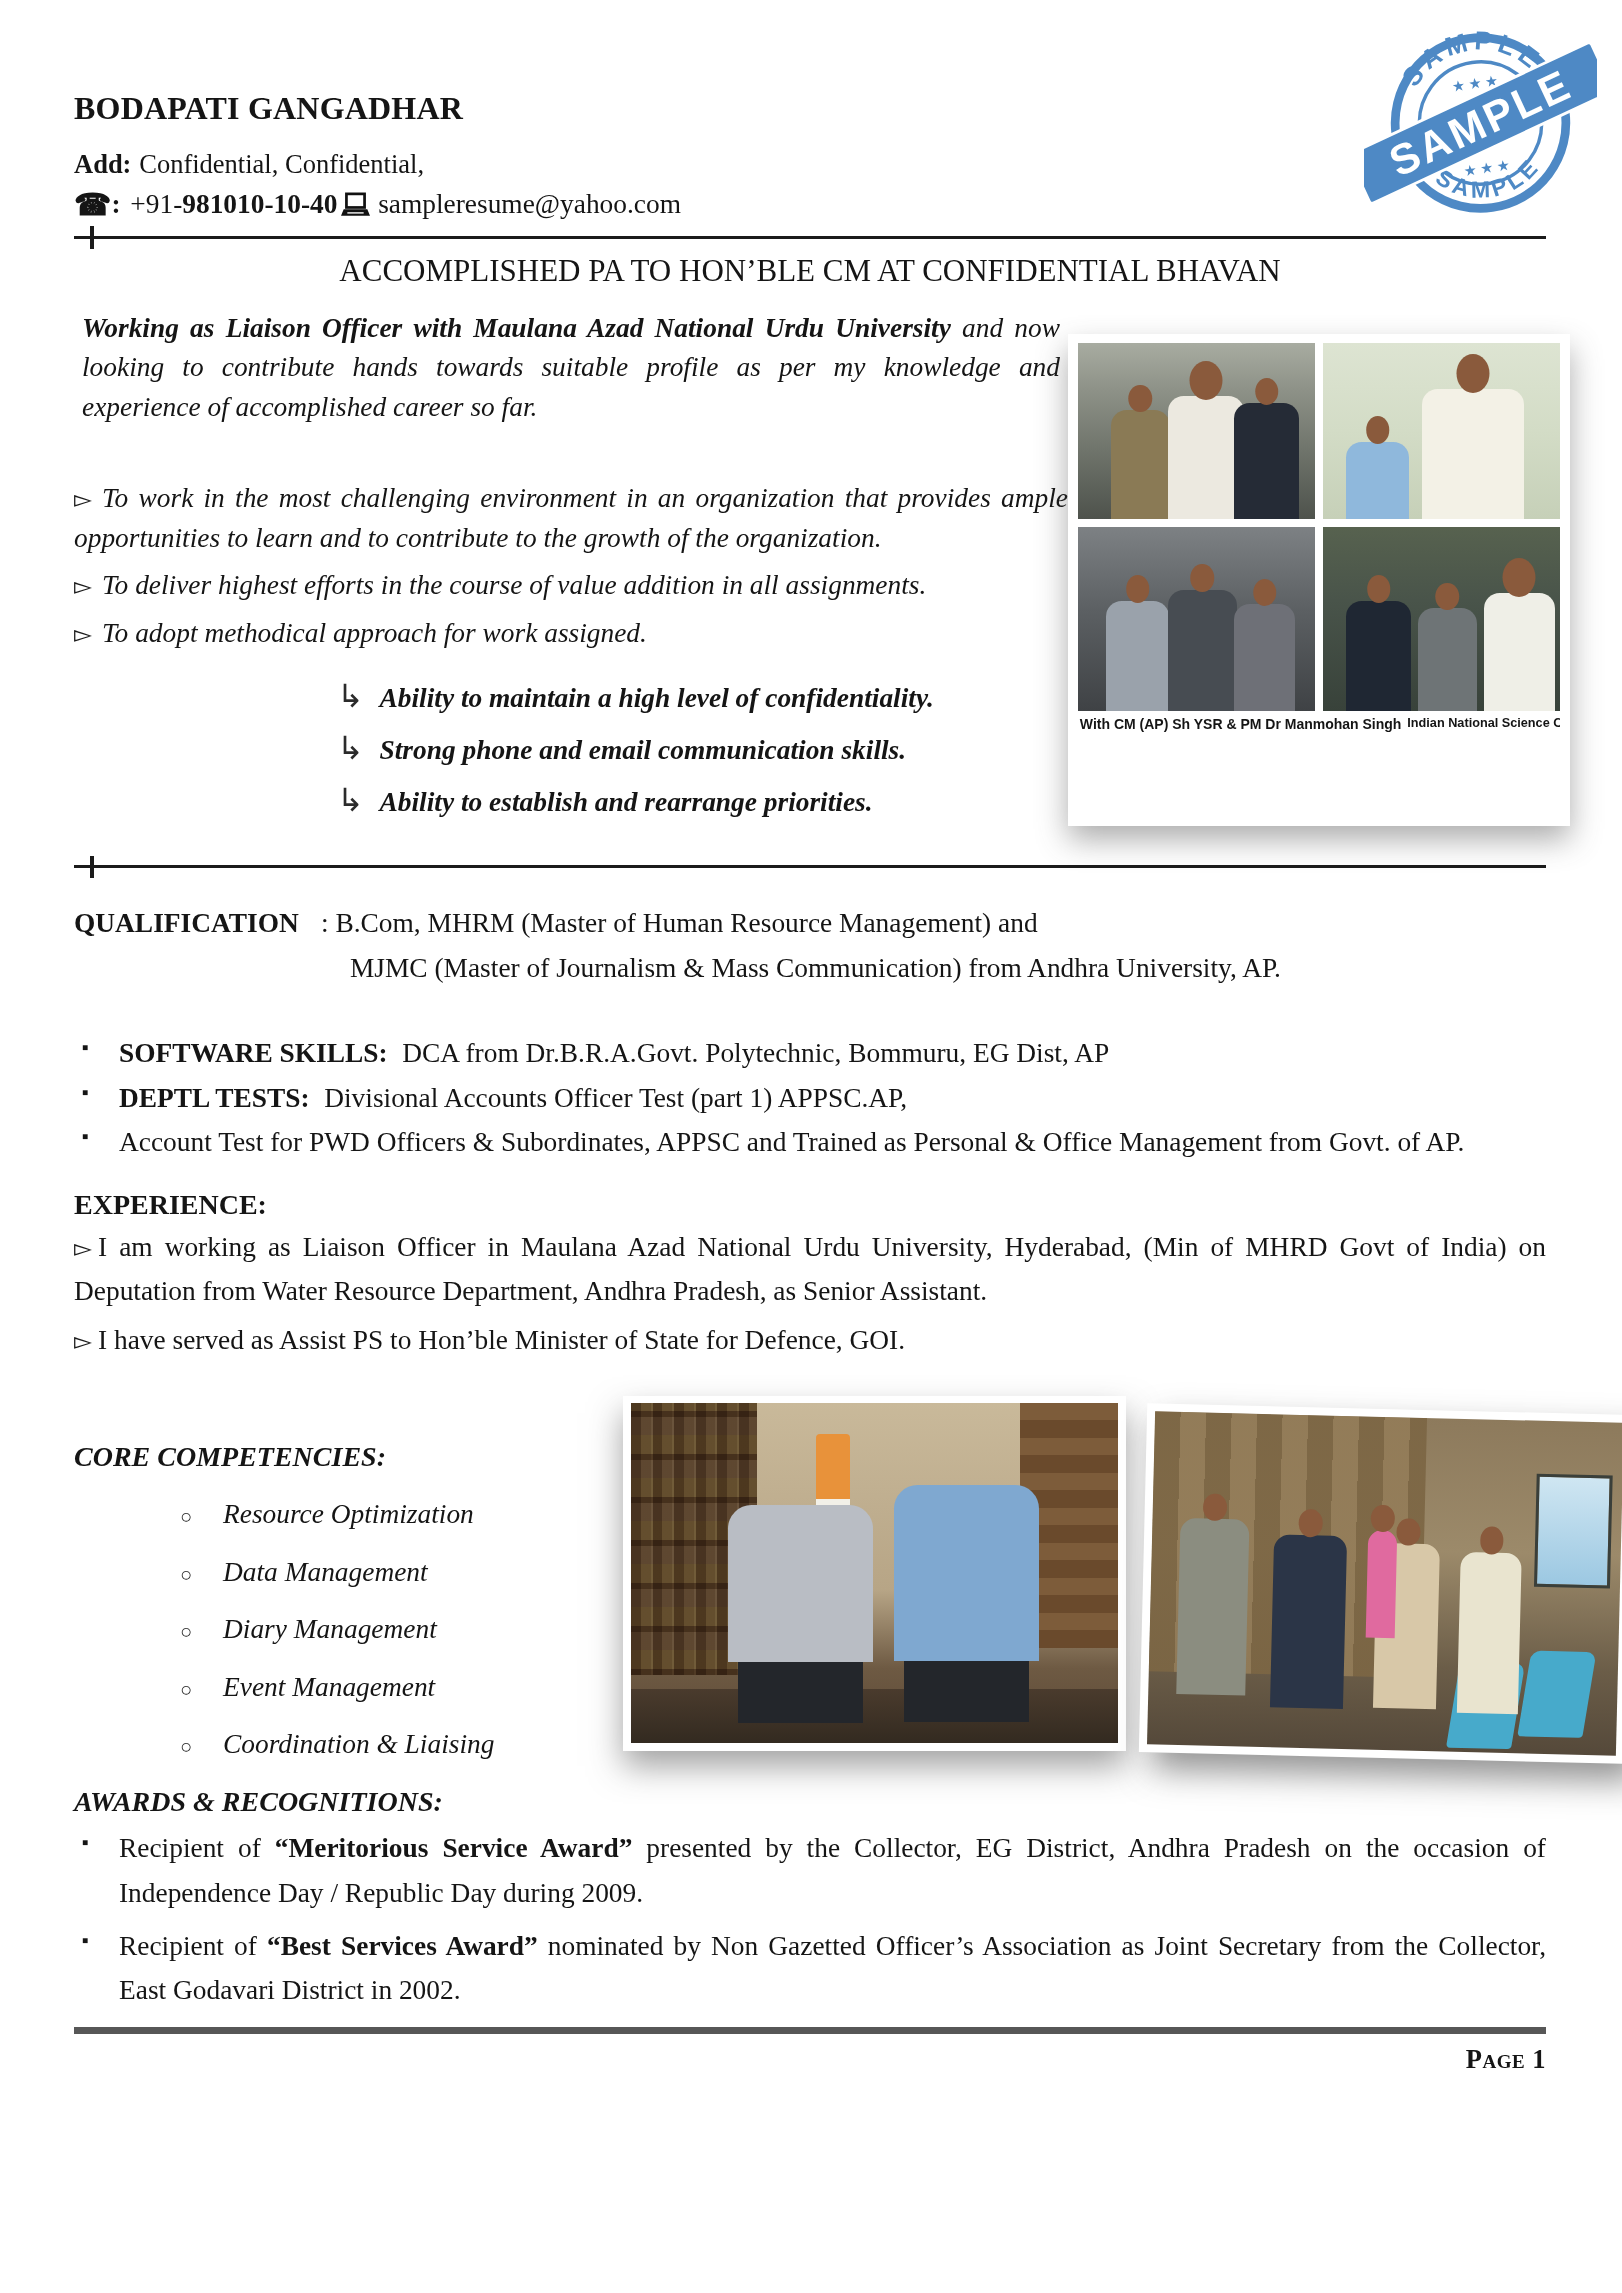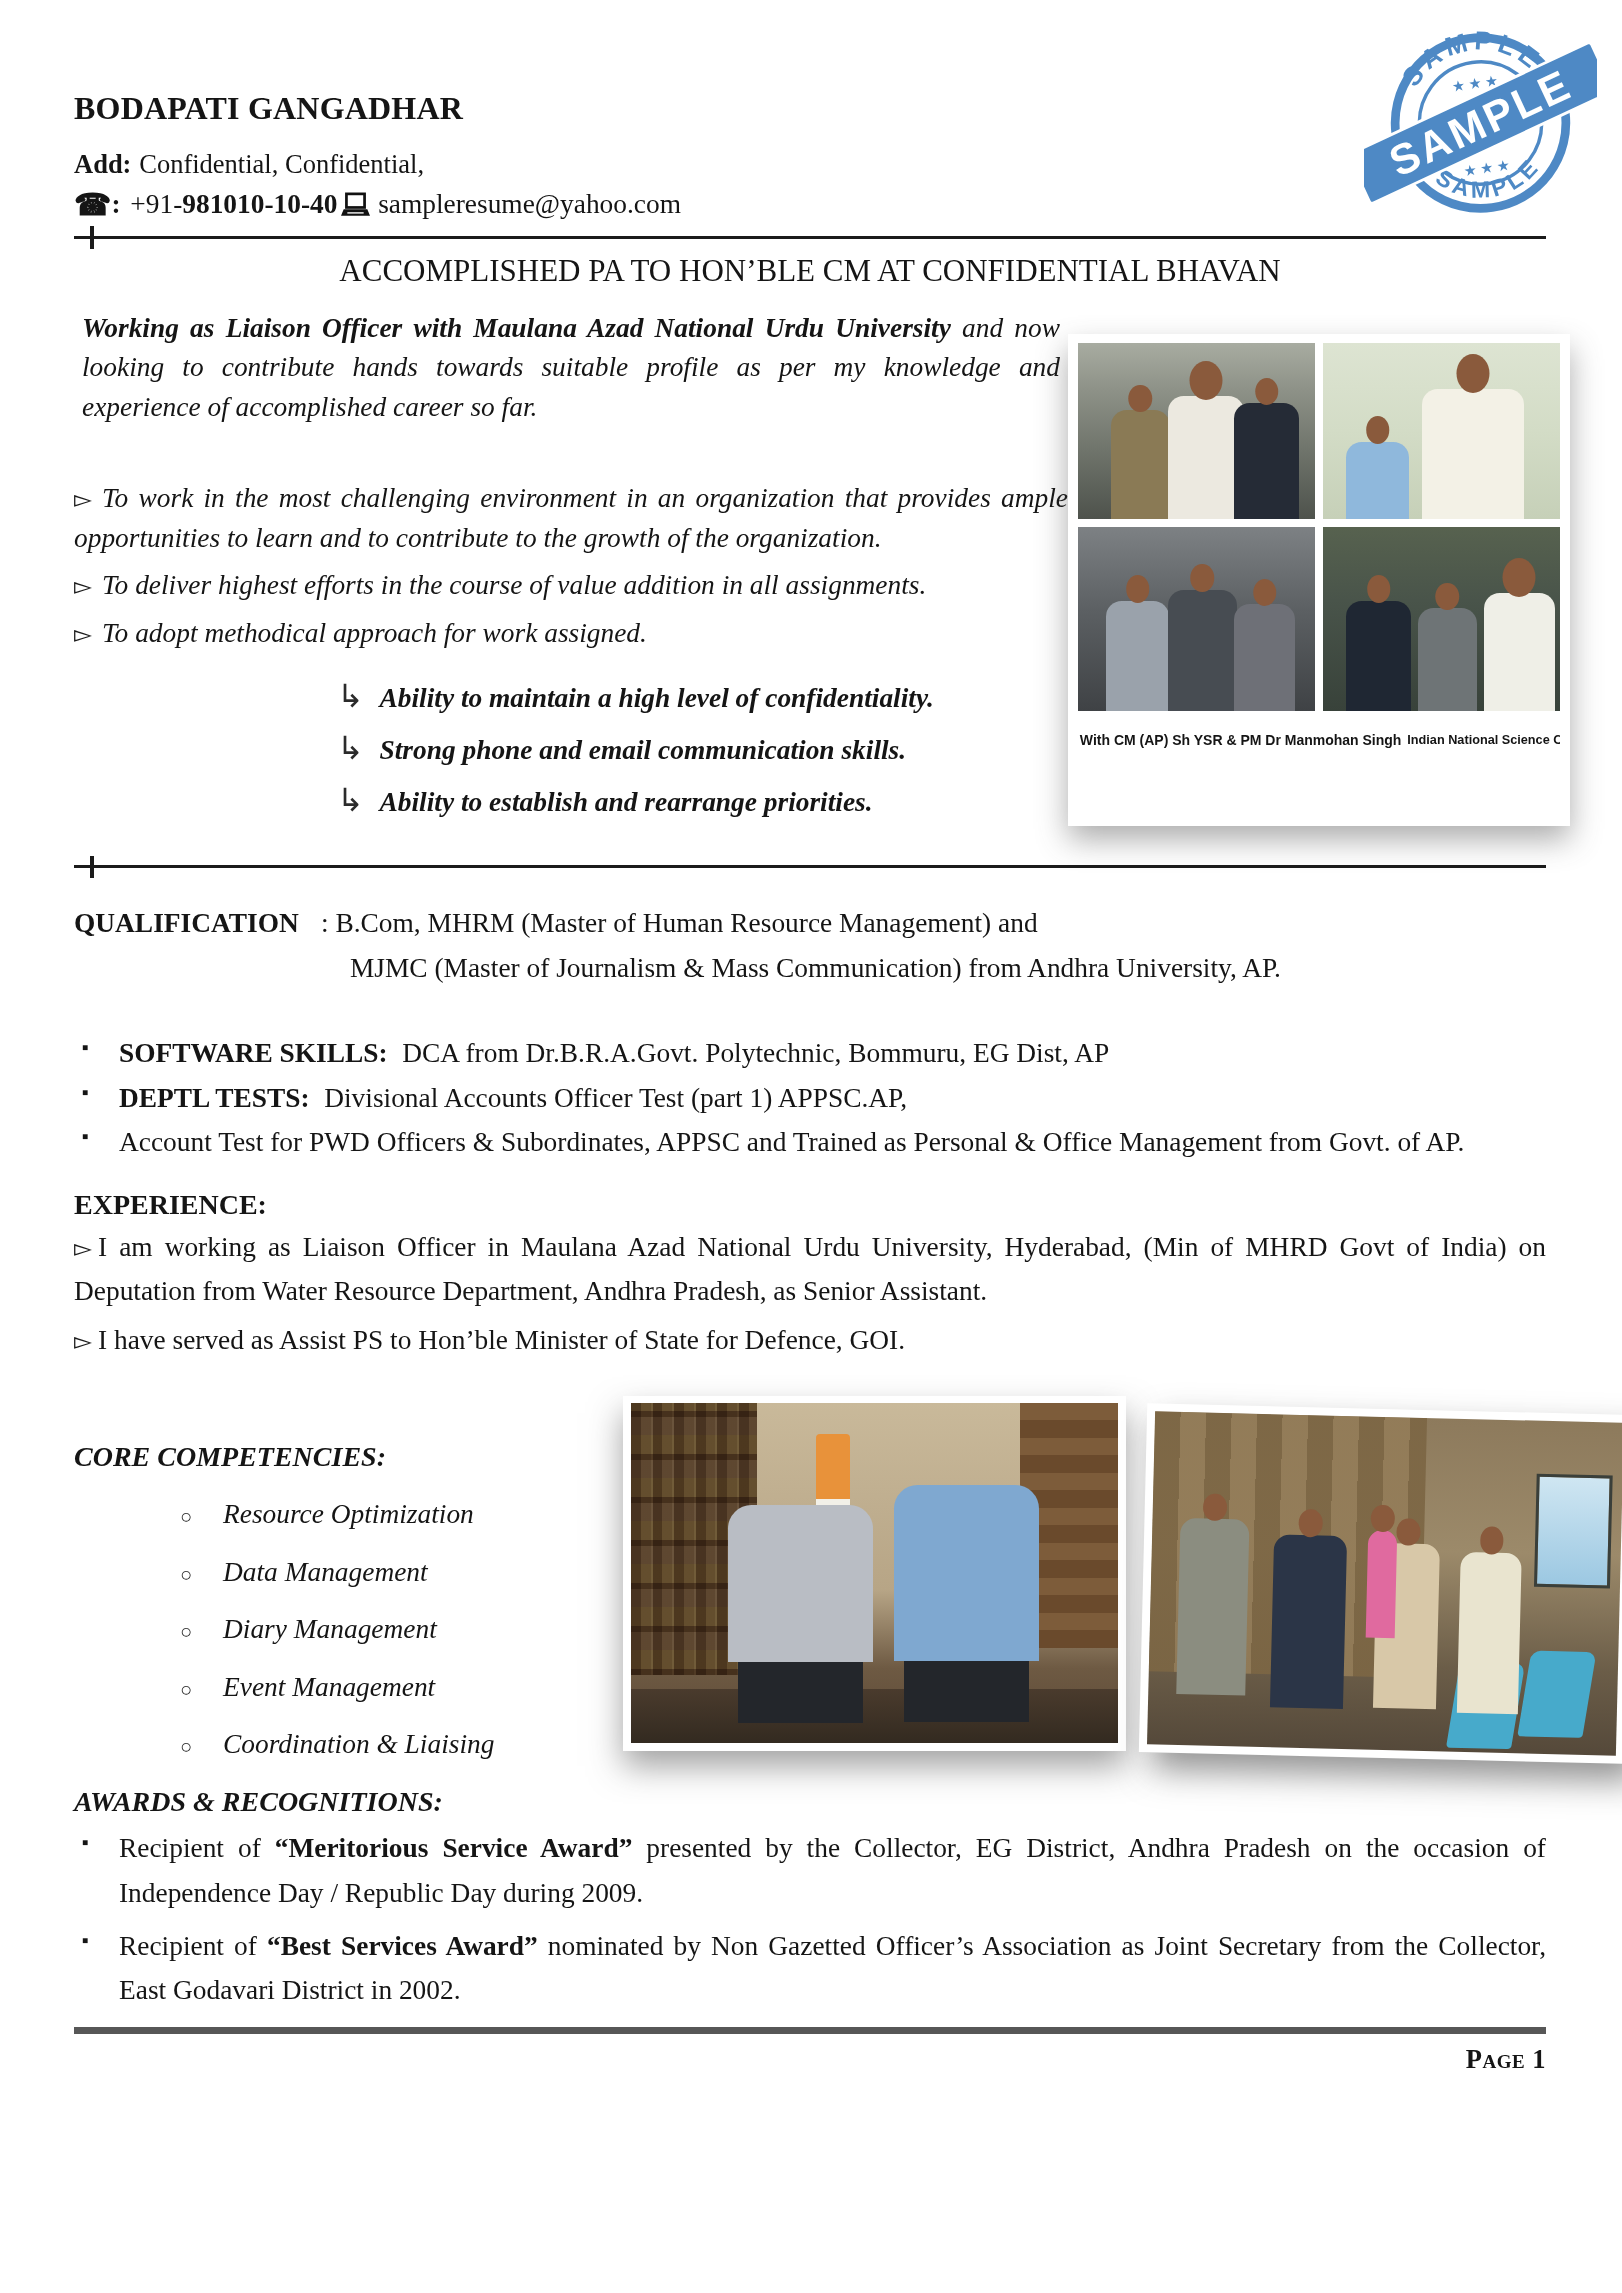--- a/index.html
+++ b/index.html
@@ -38,22 +38,22 @@
 
   
   .collage{background:#fff;box-shadow:0 13.7px 29px rgba(70,70,70,.45);padding:9.8px;width:482px;flex:none;}
   .collage-grid{display:grid;grid-template-columns:1fr 1fr;gap:7.8px;}
   .cell{height:176px;position:relative;overflow:hidden;}
   .cell.tall{height:184px;}
   .c-tl{background:linear-gradient(180deg,#a8aca1 0%,#8e9288 26%,#70756c 60%,#4e524c 100%);}
   .c-tr{background:linear-gradient(180deg,#dde4d2 0%,#d3dcc6 50%,#c6d0b8 100%);}
   .c-bl{background:linear-gradient(180deg,#7d8184 0%,#5c6063 45%,#3f4245 100%);}
   .c-br{background:linear-gradient(180deg,#57624f 0%,#49544a 40%,#38423a 100%);}
-  .collage-caption{display:flex;justify-content:space-between;align-items:center;
-        padding:21px 2px 1px;font-family:"Liberation Sans",sans-serif;font-weight:bold;
+  .collage-caption{display:flex;justify-content:space-between;
+        padding:5px 2px 1px;font-family:"Liberation Sans",sans-serif;font-weight:bold;
         font-size:14px;white-space:nowrap;overflow:hidden;}
   .caption-right{font-size:12.7px;margin-left:5.9px;}
 
   
   .fig{position:absolute;border-radius:15.7px 15.7px 0 0;}
   .fig::before{content:"";position:absolute;left:50%;top:-25.5px;transform:translateX(-50%);
         width:23.5px;height:27.4px;border-radius:50%;background:#8a5a3c;}
   .fig.big::before{width:33px;height:39px;top:-35px;}
 
   

